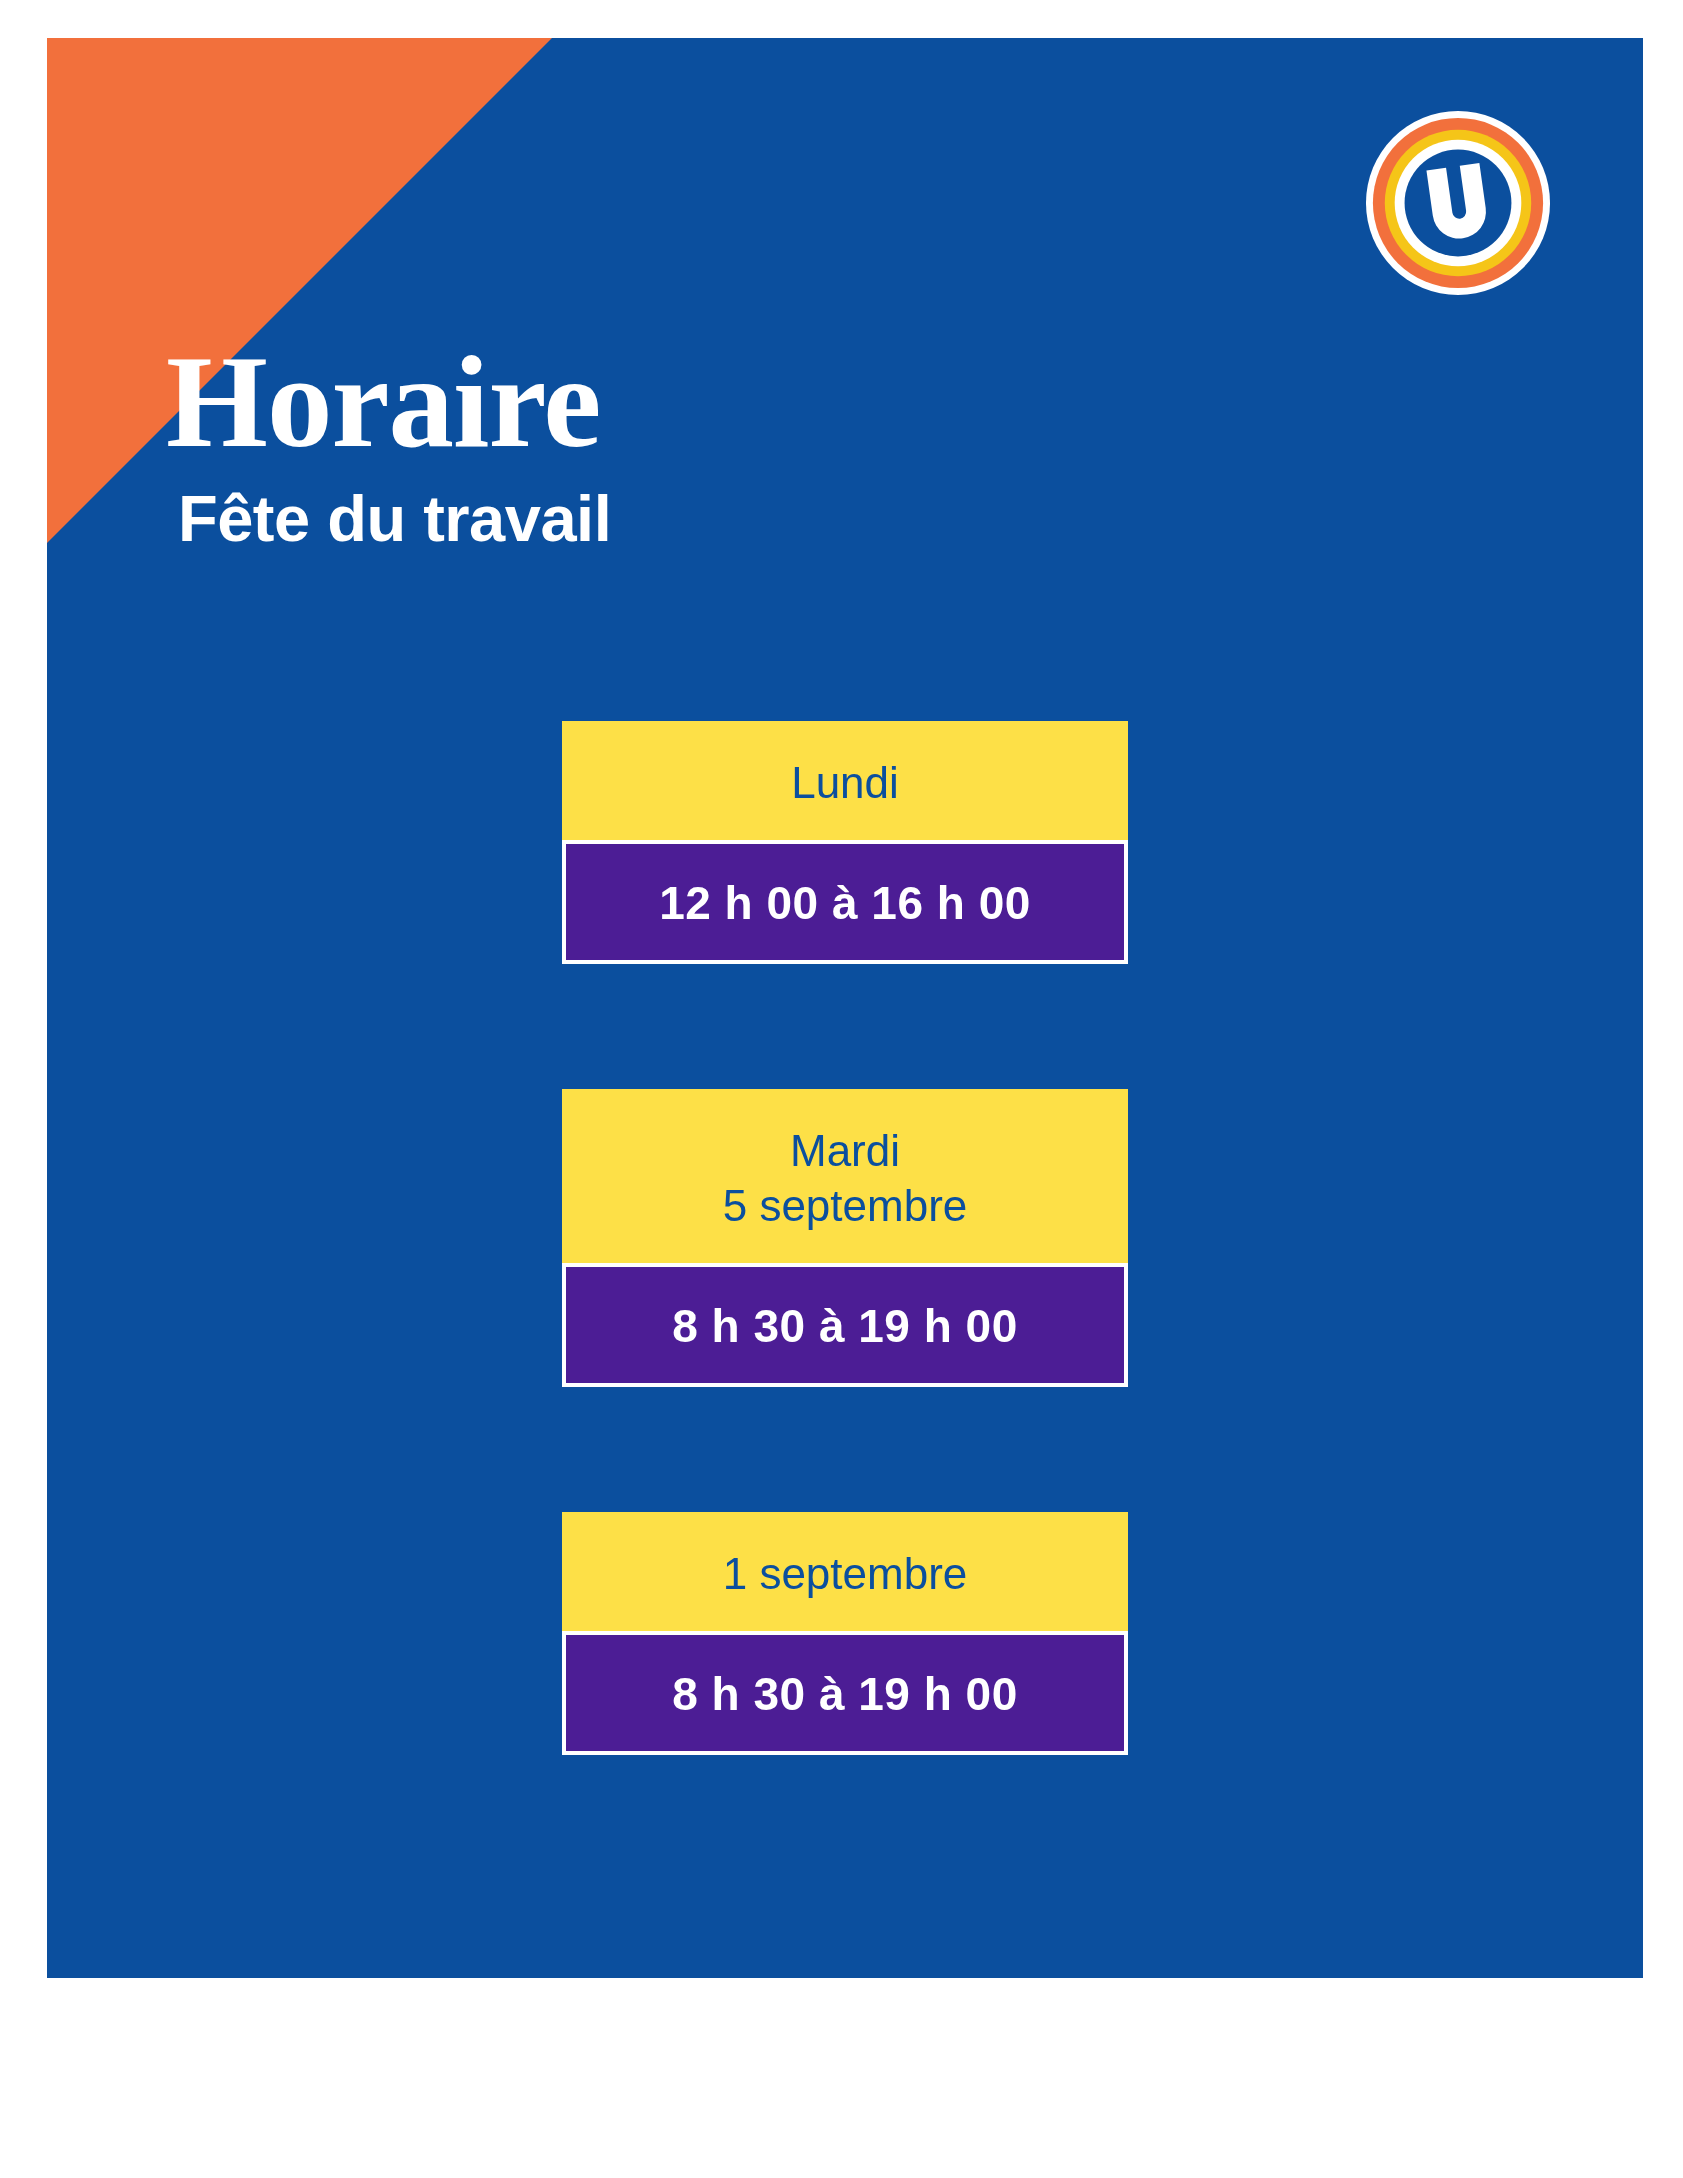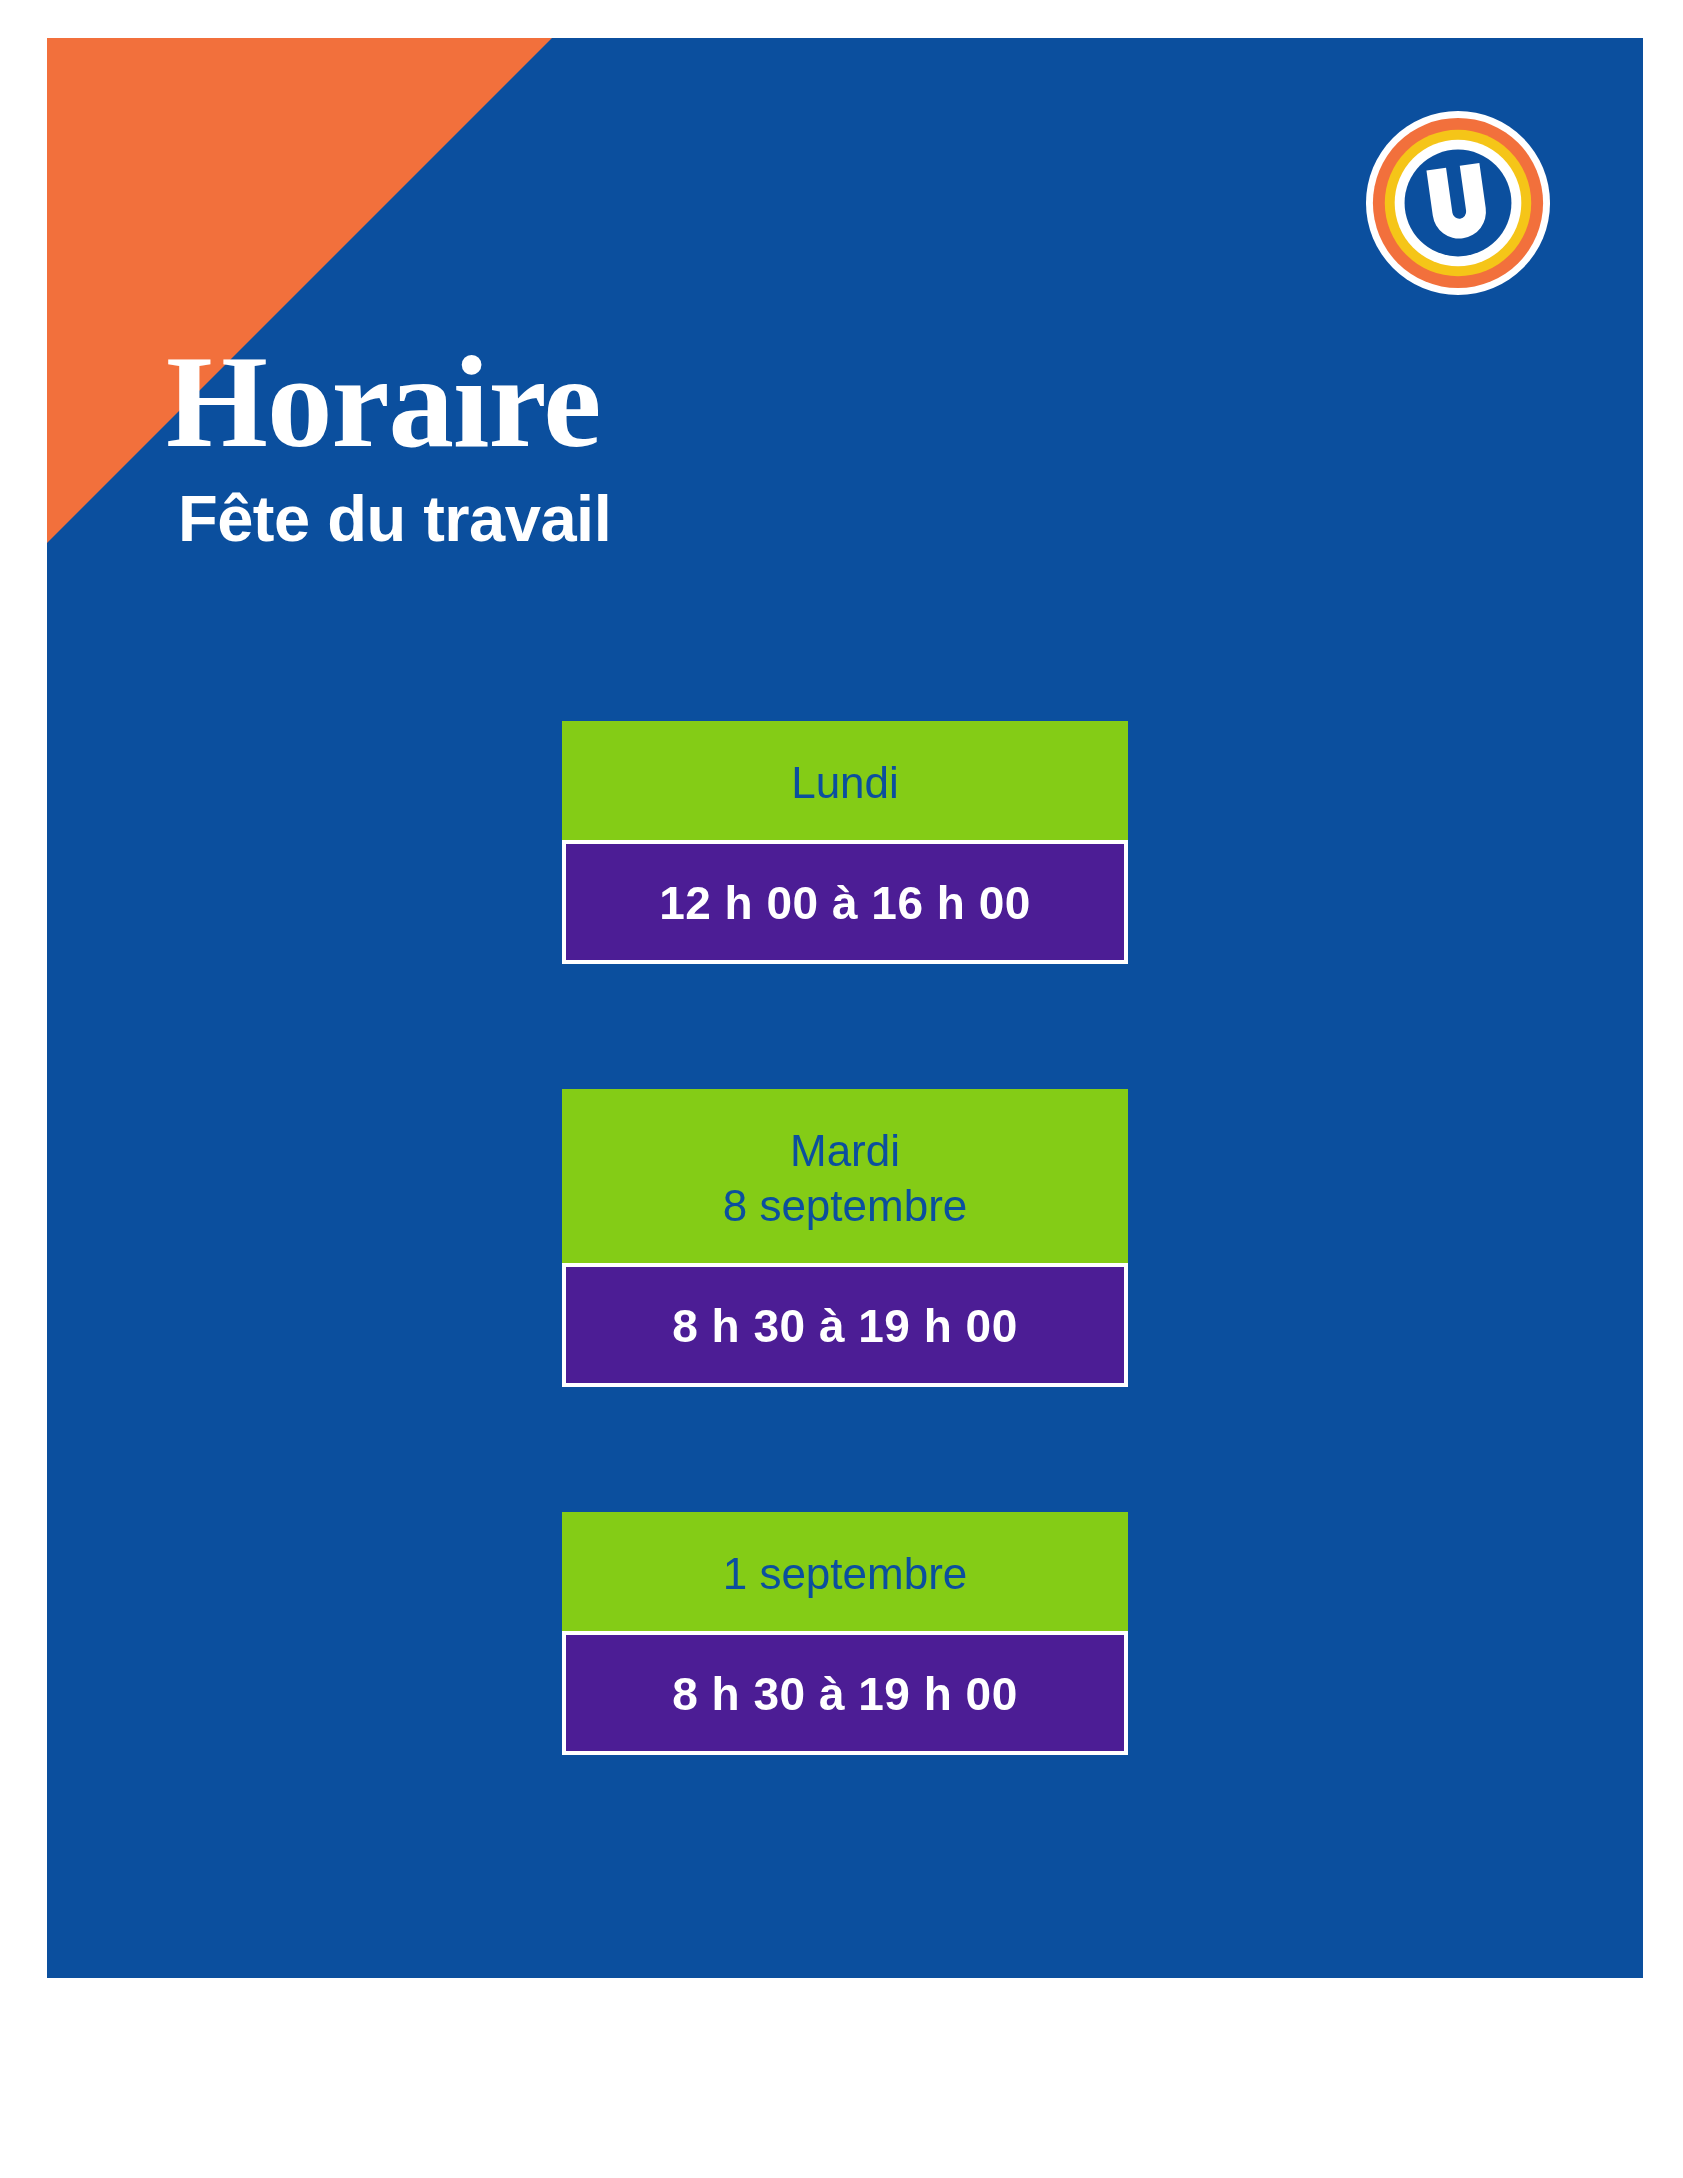--- a/index.html
+++ b/index.html
@@ -87,21 +87,21 @@
     align-items: center;
     gap: 125px;
   }
 
   .card {
     width: 572. px;
     width: 566px;
   }
 
   .card-head {
-    background: #84cc16;
+    background: #fde047;
     color: #0b4f9e;
     text-align: center;
     padding: 34px 20px 30px 20px;
     box-sizing: border-box;
   }
 
   .card-day {
     font-size: 44px;
     line-height: 1.25;
     font-weight: normal;
@@ -156,21 +156,21 @@
       <div class="card">
         <div class="card-head">
           <div class="card-day">Lundi</div>
         </div>
         <div class="card-hours">12 h 00 à 16 h 00</div>
       </div>
 
       <div class="card">
         <div class="card-head">
           <div class="card-day">Mardi</div>
-          <div class="card-date">8 septembre</div>
+          <div class="card-date">5 septembre</div>
         </div>
         <div class="card-hours">8 h 30 à 19 h 00</div>
       </div>
 
       <div class="card">
         <div class="card-head">
           <div class="card-date">1 septembre</div>
         </div>
         <div class="card-hours">8 h 30 à 19 h 00</div>
       </div>

